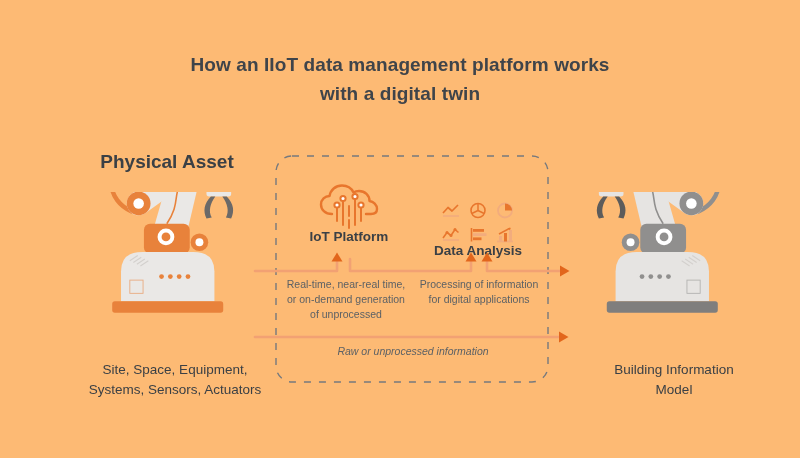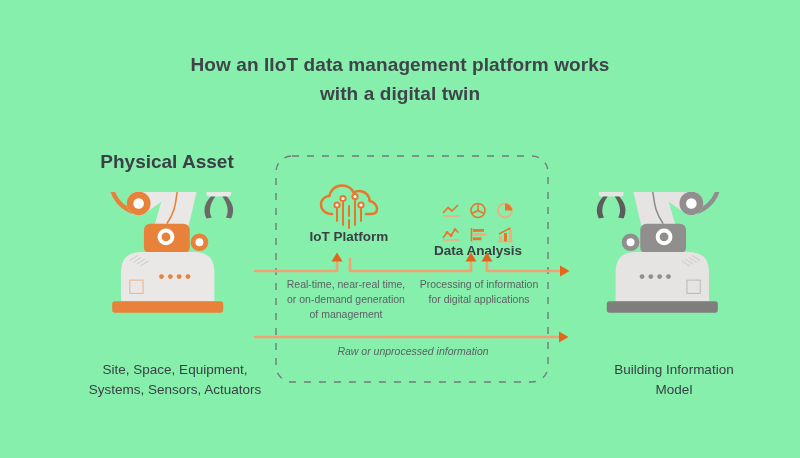--- a/index.html
+++ b/index.html
@@ -1,17 +1,17 @@
 <!DOCTYPE html>
 <html><head>
 <meta charset="utf-8">
 <style>
   html,body{margin:0;padding:0;background:#fff;}
   .stage{
-    position:relative;width:800px;height:458px;background:#86efac;overflow:hidden;
+    position:relative;width:800px;height:458px;background:#fdba74;overflow:hidden;
     font-family:"Liberation Sans","DejaVu Sans",sans-serif;color:#3e4347;
   }
   .title{
     position:absolute;left:0;top:50px;width:800px;margin:0;
     font-size:19px;line-height:29px;font-weight:600;color:#3f444a;
     text-align:center;white-space:pre-line;letter-spacing:.1px;
   }
   .col-label{
     position:absolute;top:151px;width:160px;text-align:center;
     font-size:19px;font-weight:700;color:#3b4045;
@@ -141,21 +141,21 @@
       <polygon points="331.5,261.5 342.5,261.5 337,252.5"></polygon>
       <polygon points="465.5,261.5 476.5,261.5 471,252.5"></polygon>
       <polygon points="481.5,261.5 492.5,261.5 487,252.5"></polygon>
       <polygon points="560,265.5 560,276.5 569.5,271"></polygon>
       <polygon points="559,331.5 559,342.5 568.5,337"></polygon>
     </g>
   </svg>
 
   <div class="flow-label rt">Real-time, near-real time,
 or on-demand generation
-of management</div>
+of unprocessed</div>
   <div class="flow-label pr">Processing of information
 for digital applications</div>
   <div class="flow-label raw">Raw or unprocessed information</div>
 
   <svg class="defs-holder" aria-hidden="true">
     <symbol id="robot-arm" viewBox="0 45 170 185">
       <path d="M38,112 C10,100 6,64 36,54" stroke="var(--acc)" stroke-width="5" fill="none" stroke-linecap="round"></path>
       <line x1="46" y1="103" x2="100" y2="64" stroke="var(--body)" stroke-width="27" stroke-linecap="round"></line>
       <polygon points="84,58 116,72 100,140 64,128" fill="var(--body)"></polygon>
       <path d="M96,74 C84,94 94,102 78,126" stroke="var(--acc)" stroke-width="1.8" fill="none"></path>

